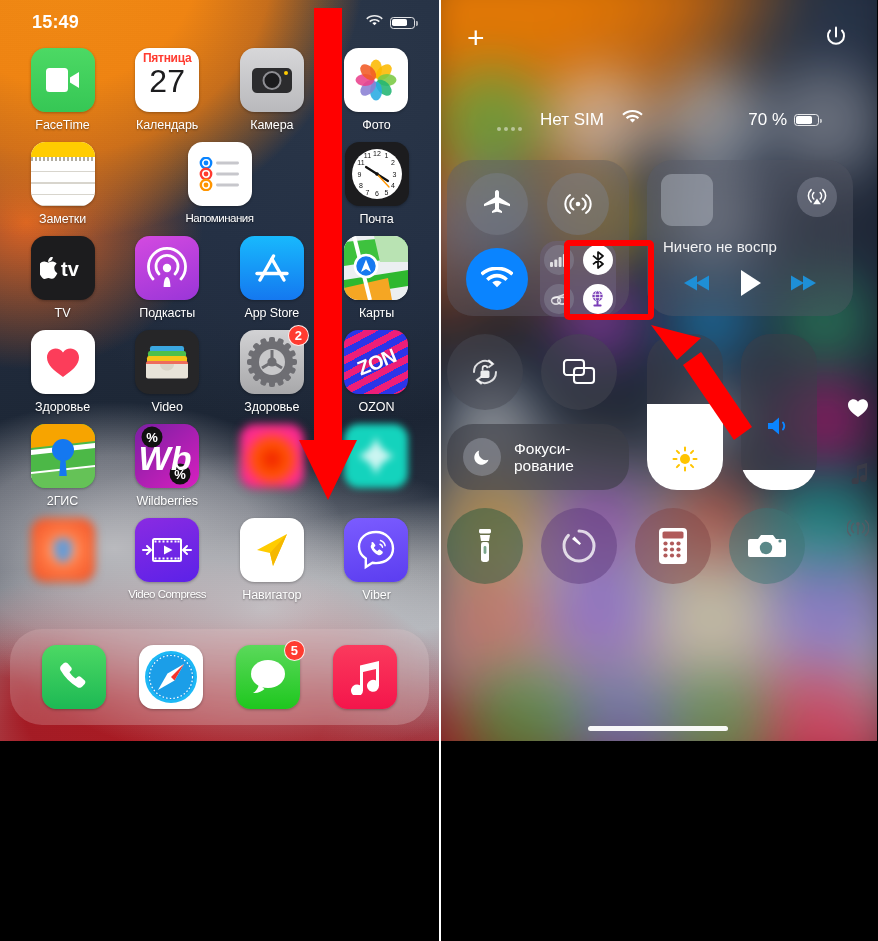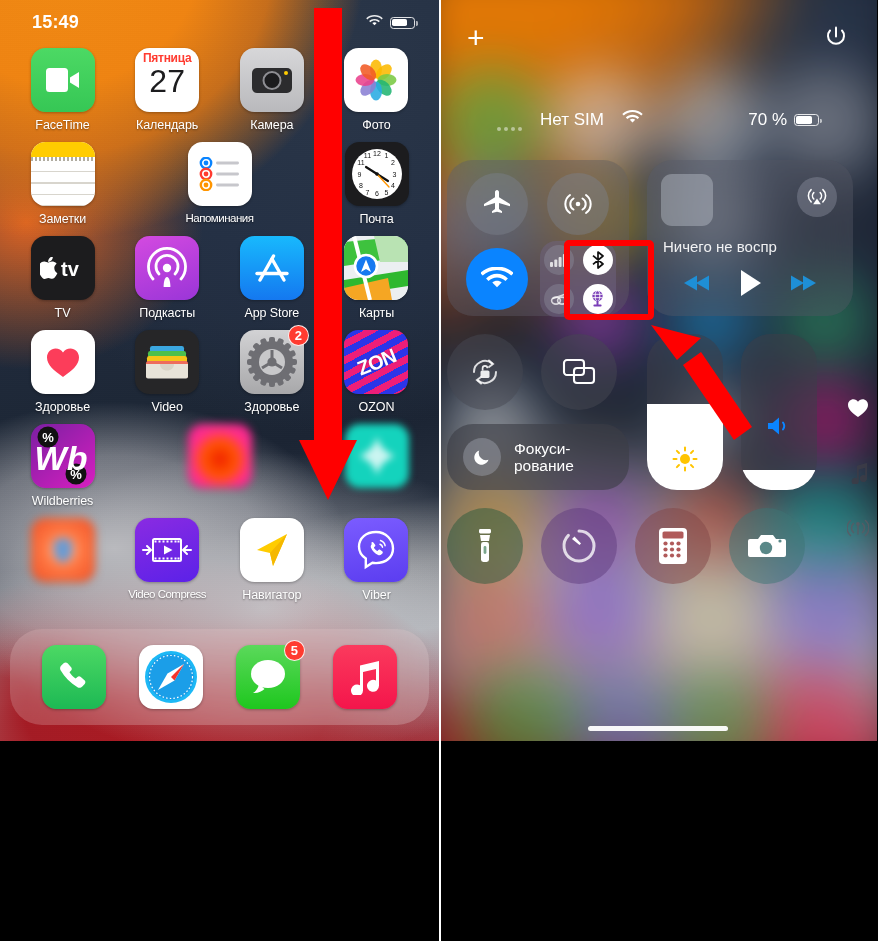--- a/index.html
+++ b/index.html
@@ -415,20 +415,36 @@
           <div class="icwrap">
               <div class="ic" style="background:repeating-linear-gradient(-28deg,#ed1e79 0 7px,#2b35e8 7px 14px)">
             <div style="font-size:20px;font-weight:800;color:#fff;transform:rotate(-22deg);letter-spacing:-1px;text-shadow:0 0 2px rgba(0,0,0,.25)">ZON</div>
           </div>
             </div>
           <div class="lbl">OZON</div>
         </div>
       </div>
 
       <div class="row">
+        <div class="app">
+          <div class="icwrap">
+              <div class="ic" style="background:#3bb54a">
+            <svg width="64" height="64" viewBox="0 0 64 64">
+              <rect width="64" height="64" fill="#4cb847"></rect>
+              <path d="M0 0h64v17L0 24z" fill="#f7a400"></path>
+              <path d="M0 26 64 19v5L0 31z" fill="#fff"></path>
+              <path d="M0 48 64 41v6L0 54z" fill="#fff"></path>
+              <path d="M0 50 64 43v21H0z" fill="#65c257"></path>
+              <circle cx="32" cy="26" r="11" fill="#1478f0"></circle>
+              <path d="M29.6 34h4.8l1.4 18h-7.6z" fill="#1478f0"></path>
+            </svg>
+          </div>
+            </div>
+          <div class="lbl">2ГИС</div>
+        </div>
 
         <div class="app">
           <div class="icwrap">
               <div class="ic" style="background:linear-gradient(140deg,#7b1fa2,#d81fc0)">
             <svg width="64" height="64" viewBox="0 0 64 64">
               <circle cx="17" cy="13" r="10.5" fill="#111"></circle>
               <text x="17" y="18" font-size="13" font-weight="700" fill="#fff" text-anchor="middle" font-family="Liberation Sans, sans-serif">%</text>
               <circle cx="45" cy="50" r="10.5" fill="#111"></circle>
               <text x="45" y="55" font-size="13" font-weight="700" fill="#fff" text-anchor="middle" font-family="Liberation Sans, sans-serif">%</text>
               <text x="30" y="46" font-size="34" font-weight="800" fill="#fff" text-anchor="middle" font-family="Liberation Sans, sans-serif" font-style="italic">Wb</text>

